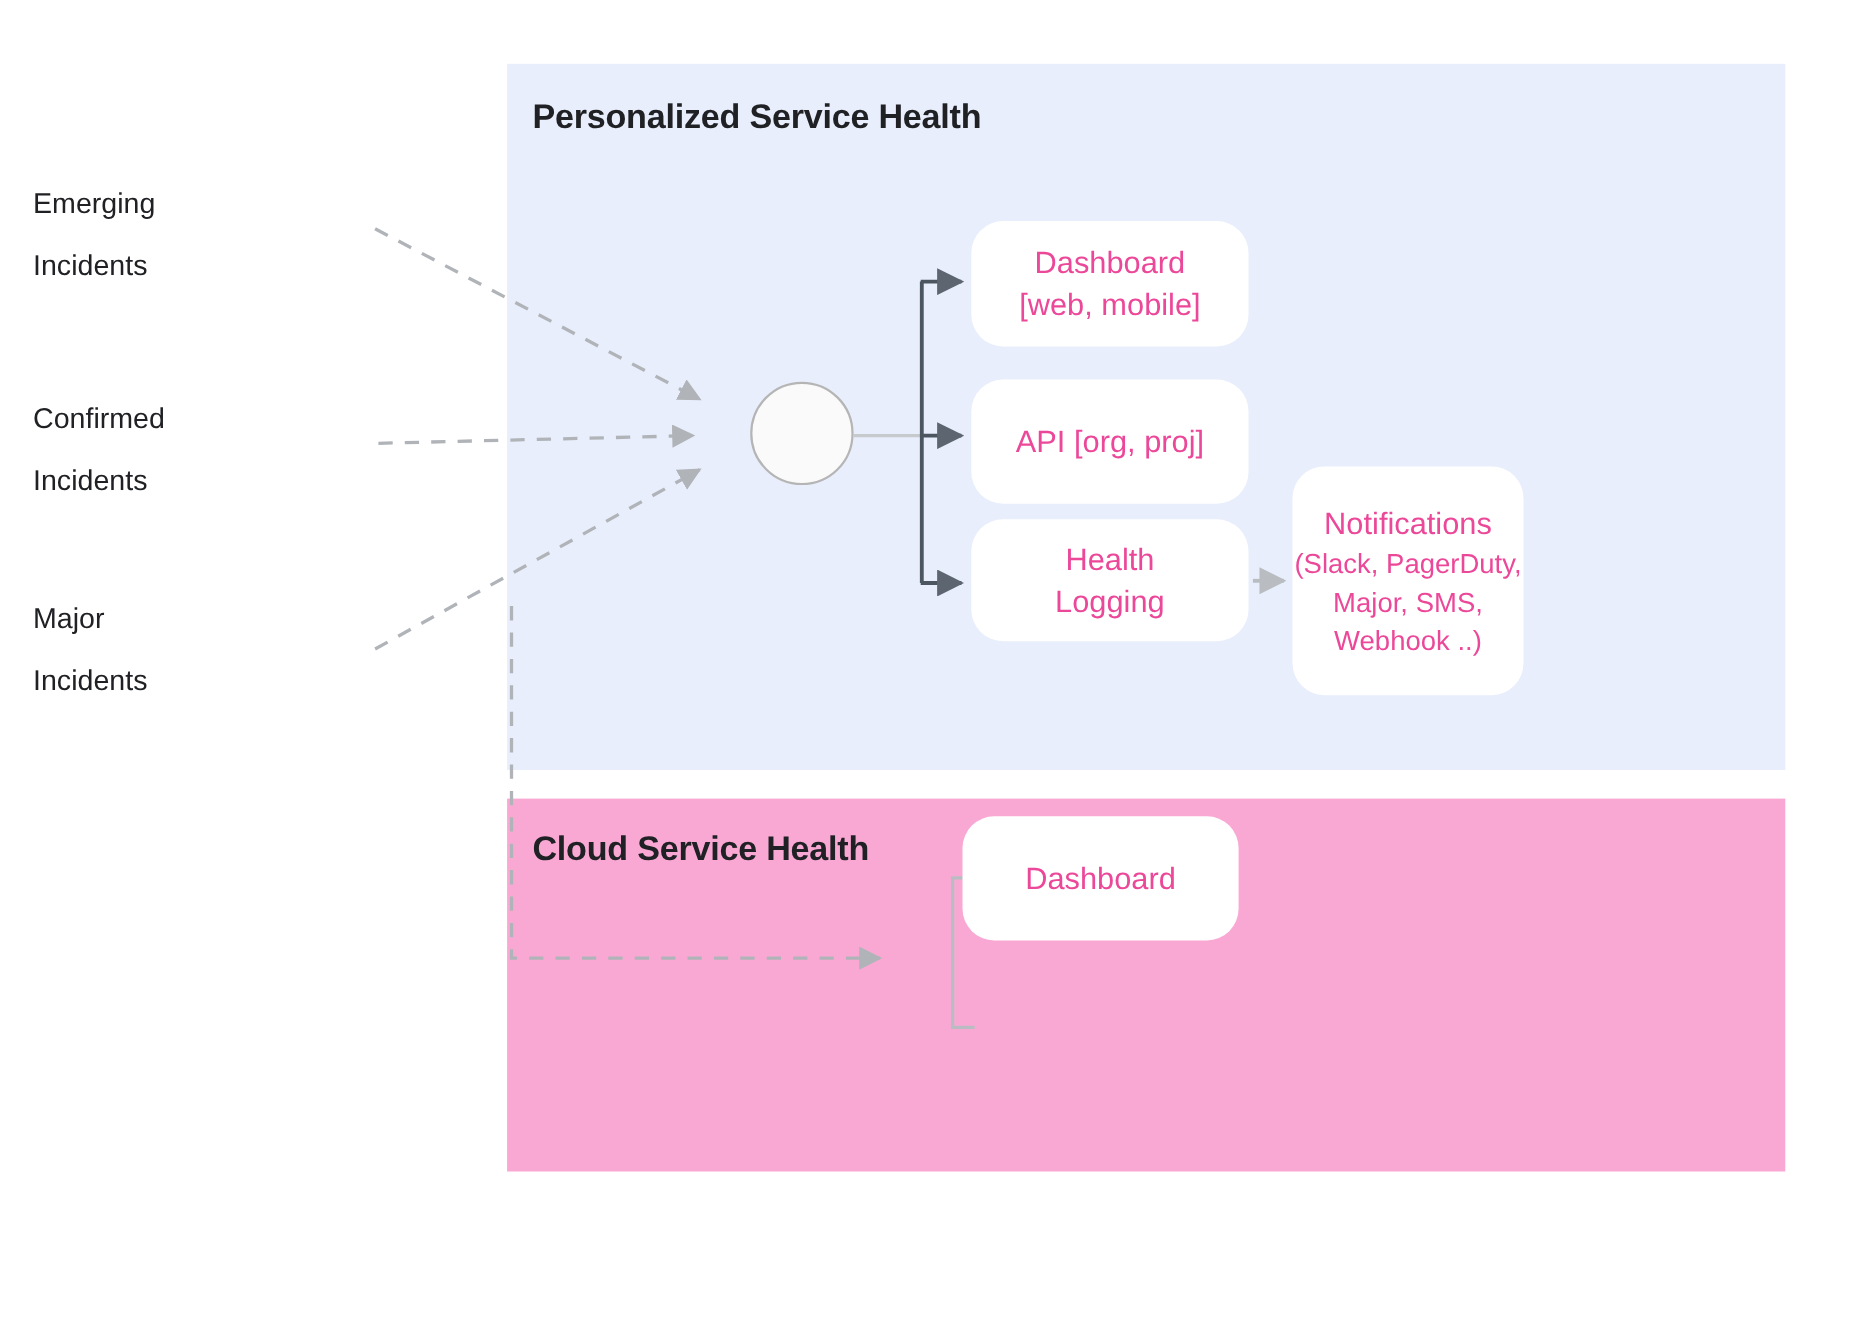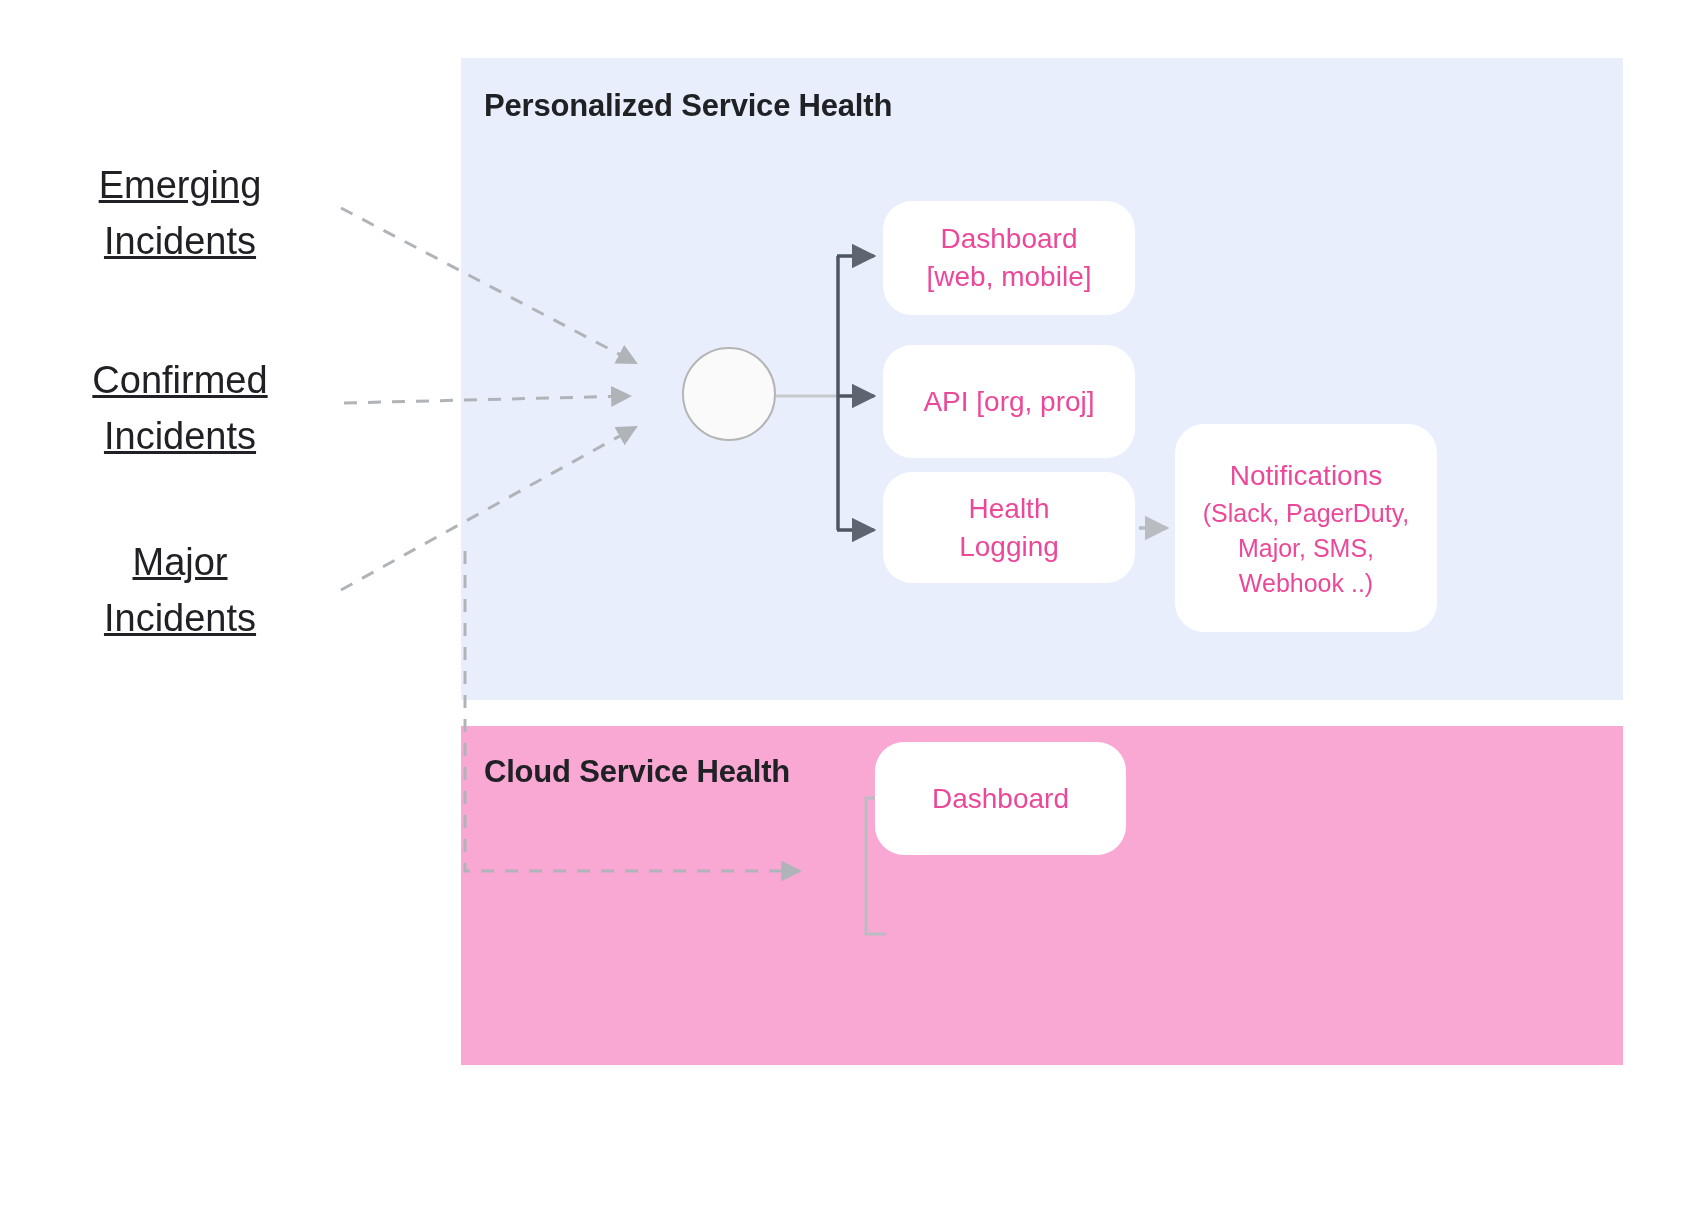--- a/index.html
+++ b/index.html
@@ -9,35 +9,35 @@
 
   .panel{position:absolute;padding-left:36px;}
   #panel-psh{left:461px;top:58px;width:1126px;height:642px;background:#e8eefc;}
   #panel-csh{left:461px;top:726px;width:1126px;height:339px;background:#f9a8d4;}
 
   .panel-title{position:absolute;font-weight:bold;font-size:31px;color:#202124;
                letter-spacing:-0.2px;white-space:nowrap;}
   #psh-title{left:23px;top:30px;}
   #csh-title{left:23px;top:28px;}
 
-  .src-label{position:absolute;text-align:center;font-size:38px;line-height:56px;
-             color:#202124;white-space:nowrap;text-decoration:underline;}
+  .src-label{position:absolute;text-align:left;font-size:26px;line-height:56px;
+             color:#202124;white-space:nowrap;}
   #lbl-emerging{left:30px;top:157px;width:300px;}
   #lbl-confirmed{left:30px;top:352px;width:300px;}
   #lbl-major{left:30px;top:534px;width:300px;}
 
   .node-box{position:absolute;background:#ffffff;display:flex;align-items:center;
             justify-content:center;text-align:center;font-size:28px;line-height:38px;
             color:#ec4899;border-radius:29px;}
   .node-box span{display:block;}
 
   #box-dashboard-psh{left:883px;top:201px;width:252px;height:114px;}
   #box-api{left:883px;top:345px;width:252px;height:113px;justify-content:center;}
   #box-cloud-logging{left:883px;top:472px;width:252px;height:111px;}
-  #box-notifications{left:1175px;top:424px;width:262px;height:208px;}
+  #box-notifications{left:1175px;top:424px;width:210px;height:208px;}
   #box-notifications .n-title{font-size:28px;line-height:40px;}
   #box-notifications .n-sub{font-size:25px;line-height:35px;}
 
   #box-dashboard-csh{left:875px;top:742px;width:251px;height:113px;}
   #box-rss{left:875px;top:878px;width:251px;height:113px;}
 
   .hub{position:absolute;left:682px;top:347px;width:94px;height:94px;border-radius:50%;
        background:#fafafa;border:2px solid #b5b5b5;box-sizing:border-box;}
 
   svg.overlay{position:absolute;left:0;top:0;width:1702px;height:1210px;

